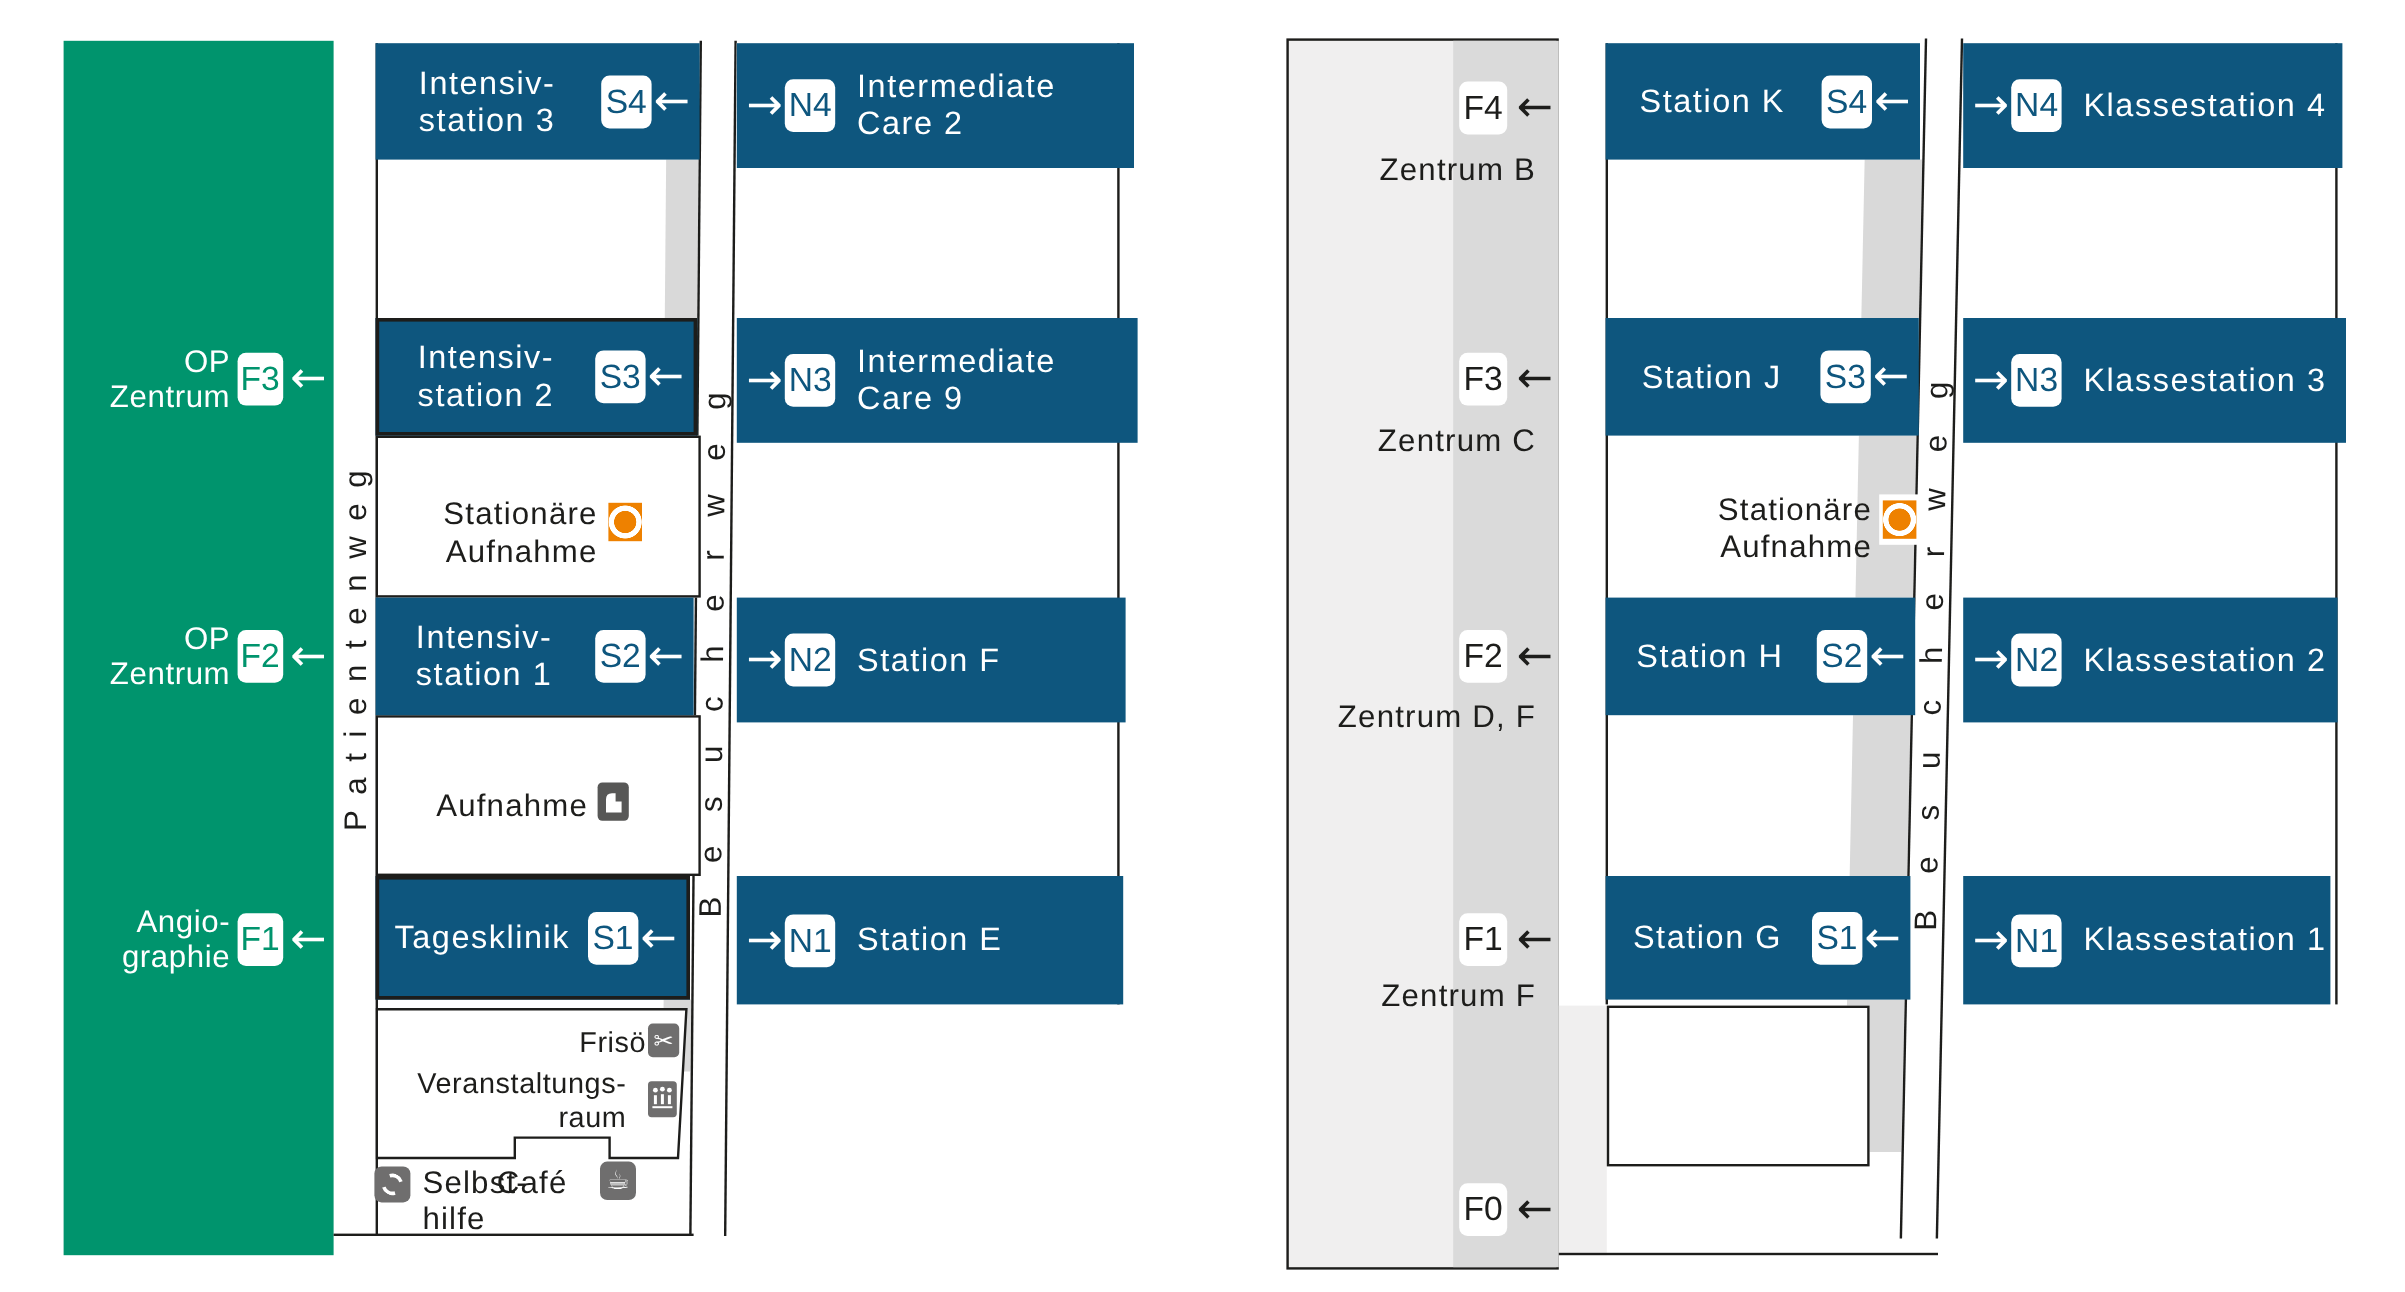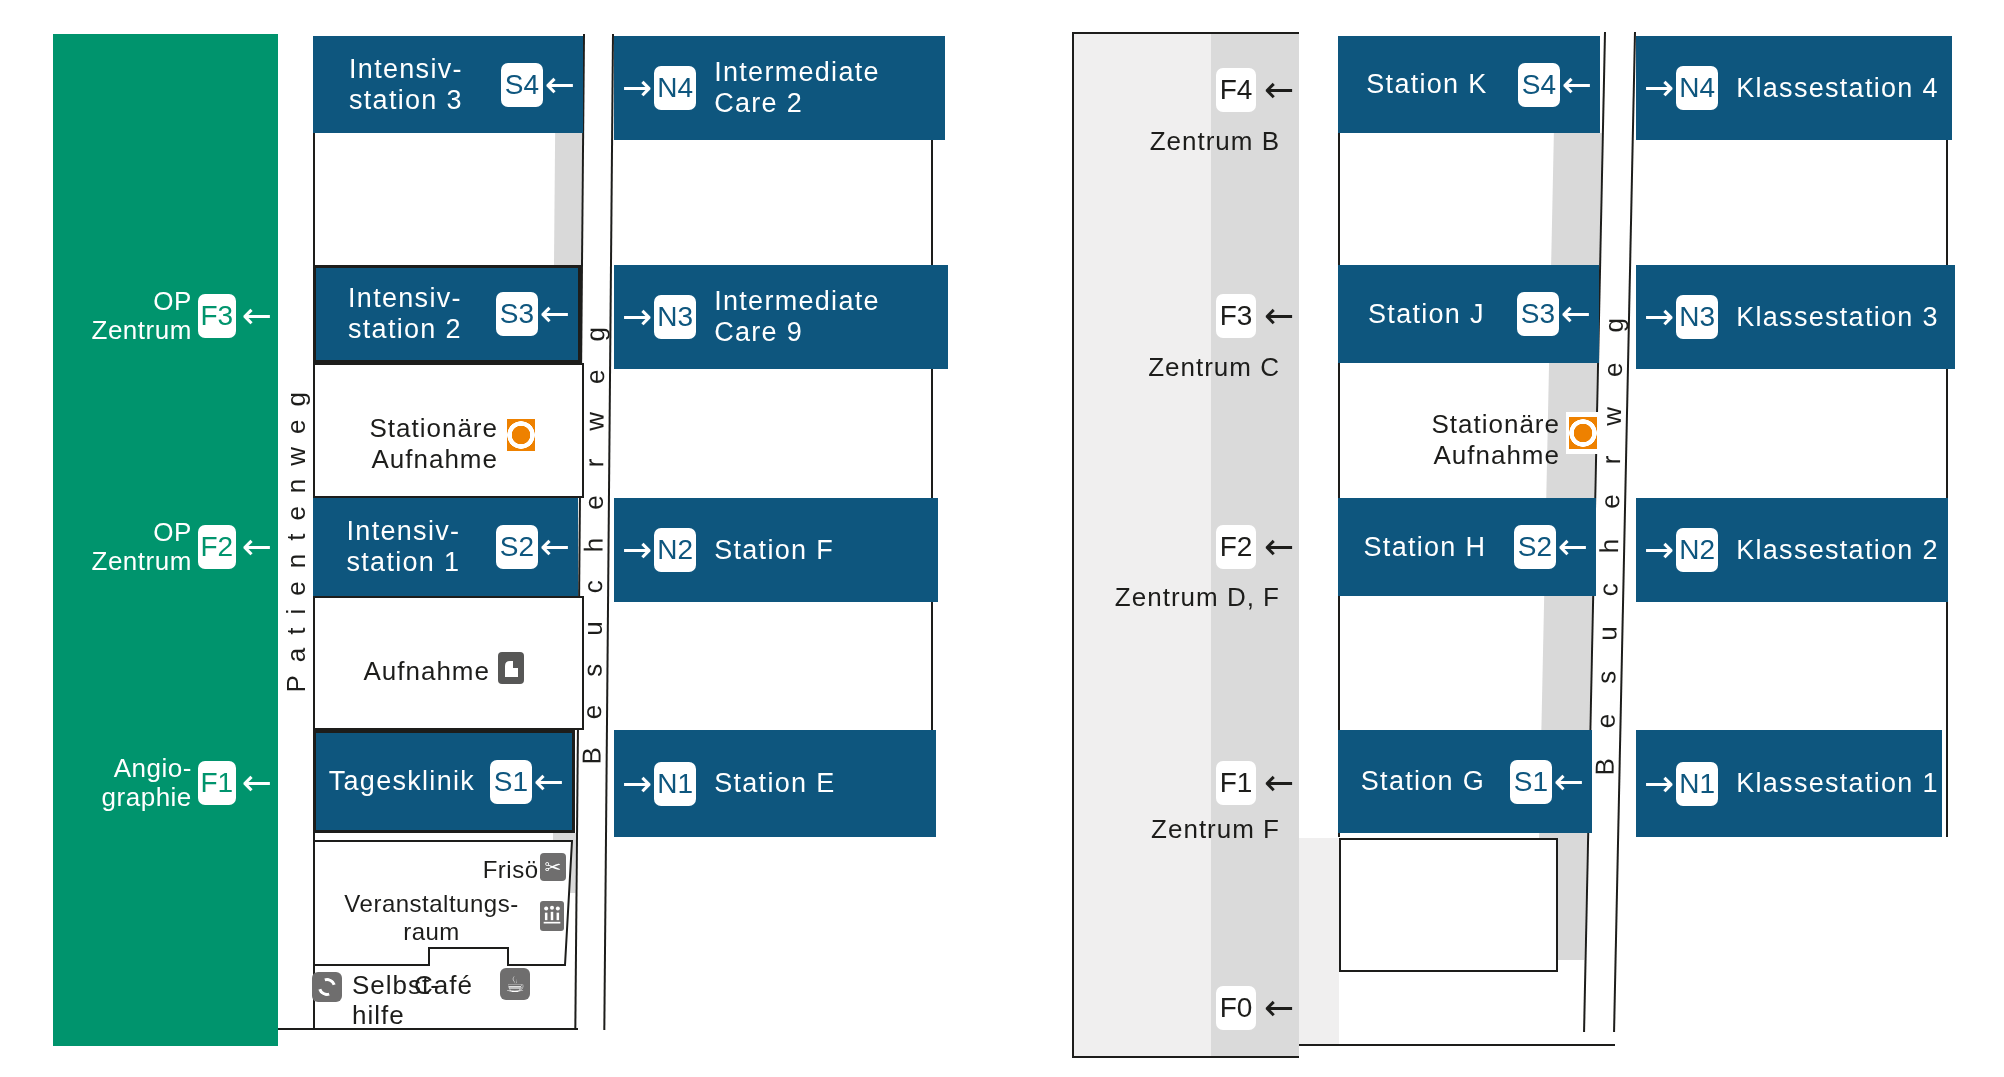--- a/index.html
+++ b/index.html
@@ -215,21 +215,21 @@
       <div>Station E</div>
       <div></div>
     </div>
   </div>
 
   <svg class="abs" style="left:313px;top:840px" width="262" height="127" viewBox="0 0 262 127">
     <polygon points="1,1 259,1 252,125 195,125 195,108 116,108 116,125 1,125" fill="#ffffff" stroke="#1D1D1B" stroke-width="2"></polygon>
   </svg>
   <div class="smalltext abs" style="left:344px;top:856px;width:203px;text-align:right">Frisör</div>
   <div class="chip gray" style="left:540px;top:853px;width:26px;height:28px;border-radius:4px;font-size:20px">✂</div>
-  <div class="smalltext abs" style="left:330px;top:890px;width:203px;text-align:center">
+  <div class="smalltext abs" style="left:319px;top:890px;width:203px;text-align:right">
     <div>Veranstaltungs-</div>
     <div>raum</div>
   </div>
   <div class="chip gray" style="left:540px;top:901px;width:24px;height:30px;border-radius:3px">
     <svg width="20" height="24" viewBox="0 0 24 28">
       <g fill="#fff">
         <circle cx="5" cy="5" r="2.4"></circle>
           <circle cx="12" cy="4" r="2.4"></circle>
           <circle cx="19" cy="5" r="2.4"></circle>
         <rect x="3.5" y="10" width="3" height="9"></rect>

